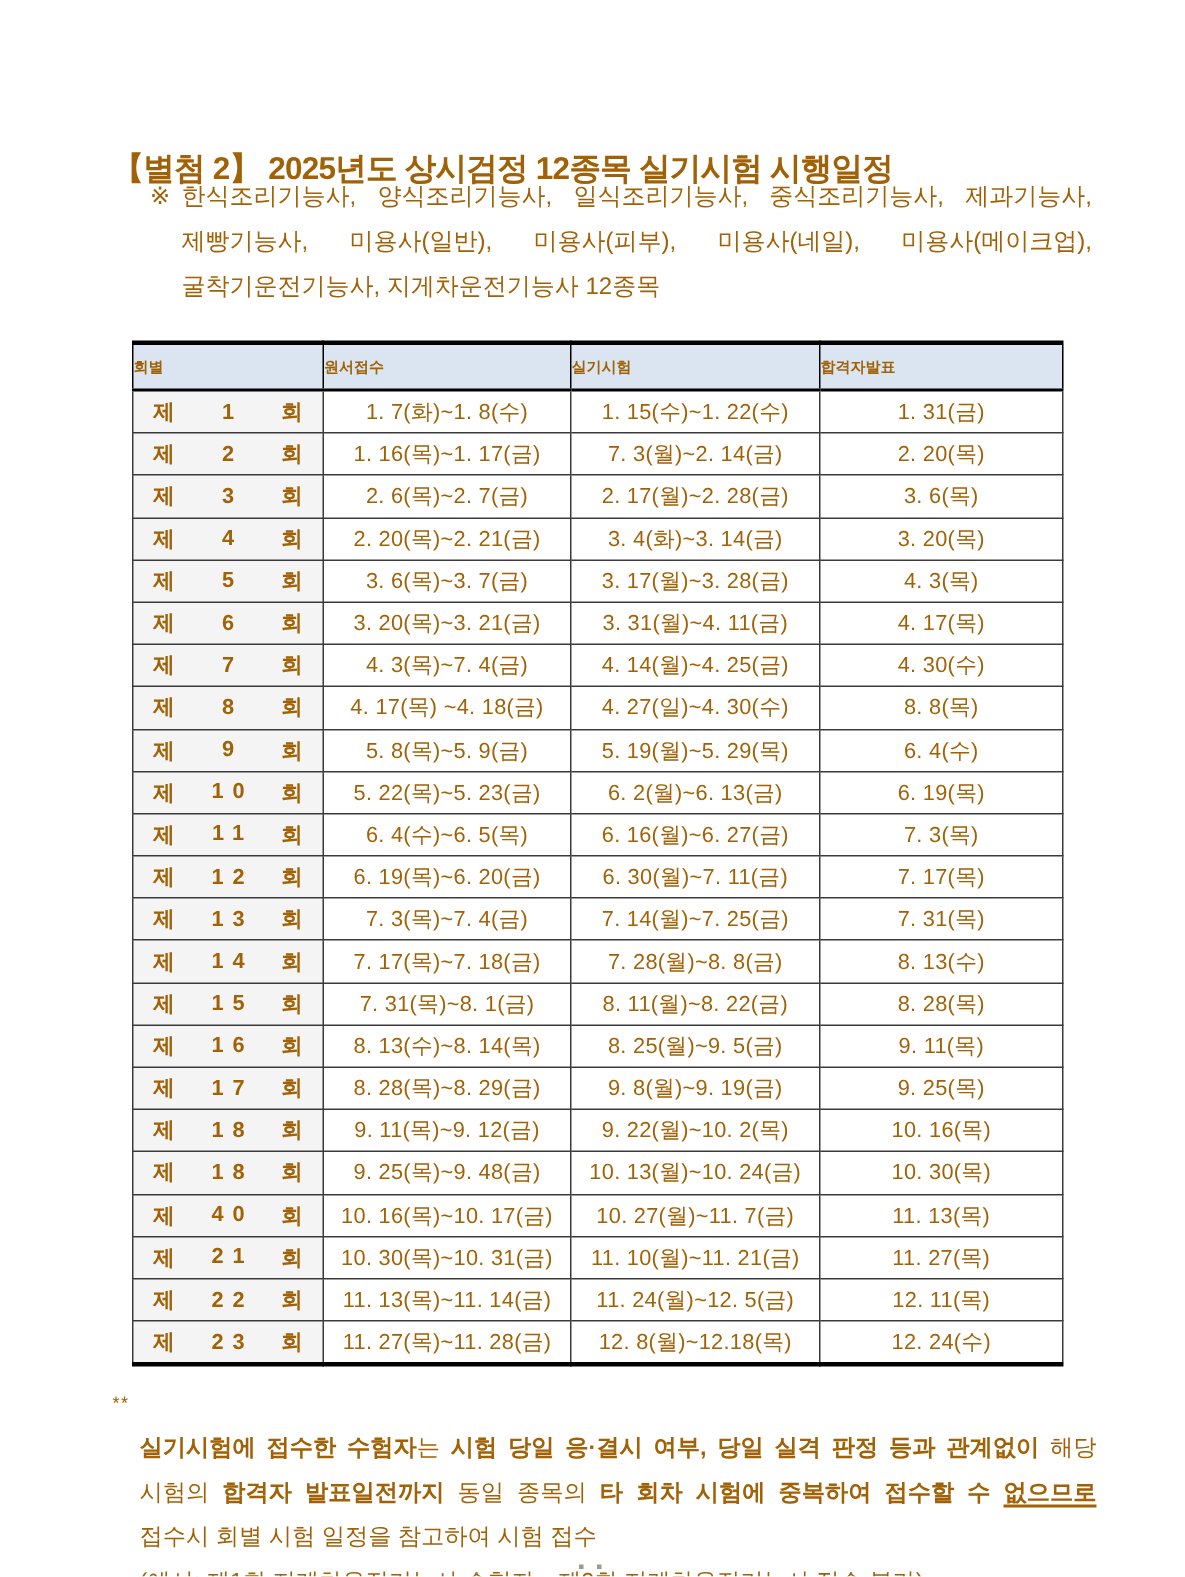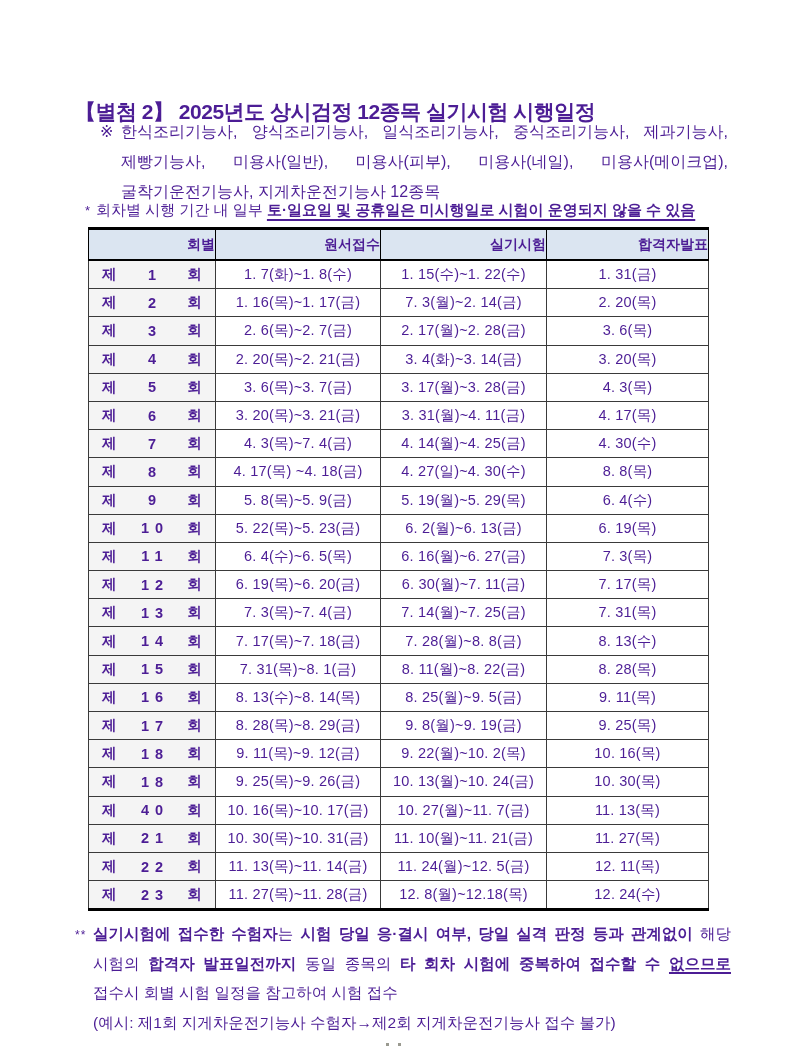--- a/index.html
+++ b/index.html
@@ -1,18 +1,18 @@
 <!DOCTYPE html>
 <html lang="ko" style="--table-header-bg: #dbe5f1; --round-col-bg: #f4f4f4;"><head>
 <meta charset="utf-8">
 <style>
   html,body{margin:0;padding:0;background:#ffffff;}
   .page{
     position:relative;width:790px;height:1051px;background:#fff;overflow:hidden;
-    font-family:"Liberation Sans","DejaVu Sans",sans-serif;color:#4c1d95;
+    font-family:"Liberation Sans","DejaVu Sans",sans-serif;color:#a16207;
   }
   .title{
     position:absolute;left:75px;top:84px;width:660px;
     font-size:21px;font-weight:700;letter-spacing:-0.5px;white-space:nowrap;
   }
   
   .subjects{
     position:absolute;left:100px;top:117px;width:628px;
     font-size:16px;line-height:30px;text-align:justify;word-break:keep-all;
     padding-left:21px;box-sizing:border-box;
@@ -30,60 +30,57 @@
   }
   
   table.schedule{
     position:absolute;left:88px;top:227px;width:620px;
     border-collapse:collapse;table-layout:fixed;
     border:1.5px solid #000;border-top:3px solid #000;border-bottom:3px solid #000;
   }
   table.schedule th{
     background:var(--table-header-bg,#dbe5f1);
     border:1px solid #000;border-bottom:2px solid #000;
-    height:29px;font-size:14px;font-weight:700;text-align:right;padding:0;margin-top:19px;
+    height:29px;font-size:10px;font-weight:700;text-align:left;padding:0;margin-top:19px;
   }
   table.schedule td{
     border:1px solid #3a3a3a;height:27.2px;font-size:14.5px;
     text-align:center;padding:0;letter-spacing:0.2px;
   }
   td.col-round{background:var(--round-col-bg,#f4f4f4);font-weight:700;font-size:15px;}
   .round-inner{display:flex;justify-content:space-between;align-items:center;padding:0 13px;}
   .round-inner .rn{letter-spacing:6px;margin-right:-6px;text-align:center;}
   
   .footnote{
     position:absolute;left:75px;top:919px;width:656px;
     font-size:15.5px;line-height:29.5px;
   }
   .fn-marker{position:absolute;left:0;top:2px;font-size:12px;letter-spacing:1px;}
   .fn-body{padding-left:18px;}
-  .fn-text{text-align:justify;word-break:keep-all;}
+  .fn-text{text-align:justify;word-break:keep-all;margin-top:32px;}
   .b{font-weight:700;}
   .u{text-decoration:underline;text-decoration-thickness:2px;text-underline-offset:3px;}
   .fn-example{word-break:keep-all;}
   
   .page-number-artifact{
     position:absolute;left:386px;top:1043px;width:3px;height:3px;background:#9a9a90;
     box-shadow:12px 0 0 #9a9a90;
   }
 </style>
 </head>
 <body>
 
 <div class="page">
 
   <h1 class="title">【별첨 2】 2025년도 상시검정 12종목 실기시험 시행일정</h1>
 
   <div class="subjects">
     <span class="marker">※</span><span>한식조리기능사, 양식조리기능사, 일식조리기능사, 중식조리기능사, 제과기능사, 제빵기능사, 미용사(일반), 미용사(피부), 미용사(네일), 미용사(메이크업), 굴착기운전기능사, 지게차운전기능사 12종목</span>
   </div>
 
-  <div class="schedule-note">
-    <span class="marker">*</span><span>회차별 시행 기간 내 일부 </span><span class="emph">토·일요일 및 공휴일은 미시행일로 시험이 운영되지 않을 수 있음</span>
-  </div>
 
   <table class="schedule">
     <colgroup>
       <col style="width:127px">
         <col style="width:165px">
         <col style="width:166px">
         <col style="width:162px">
     </colgroup>
     <thead>
       <tr>
@@ -311,21 +308,21 @@
           <td>10. 16(목)</td>
         </tr>
         <tr>
           <td class="col-round">
             <div class="round-inner">
               <span class="rp">제</span>
               <span class="rn">18</span>
               <span class="rs">회</span>
             </div>
           </td>
-          <td>9. 25(목)~9. 26(금)</td>
+          <td>9. 25(목)~9. 48(금)</td>
           <td>10. 13(월)~10. 24(금)</td>
           <td>10. 30(목)</td>
         </tr>
         <tr>
           <td class="col-round">
             <div class="round-inner">
               <span class="rp">제</span>
               <span class="rn">40</span>
               <span class="rs">회</span>
             </div>

